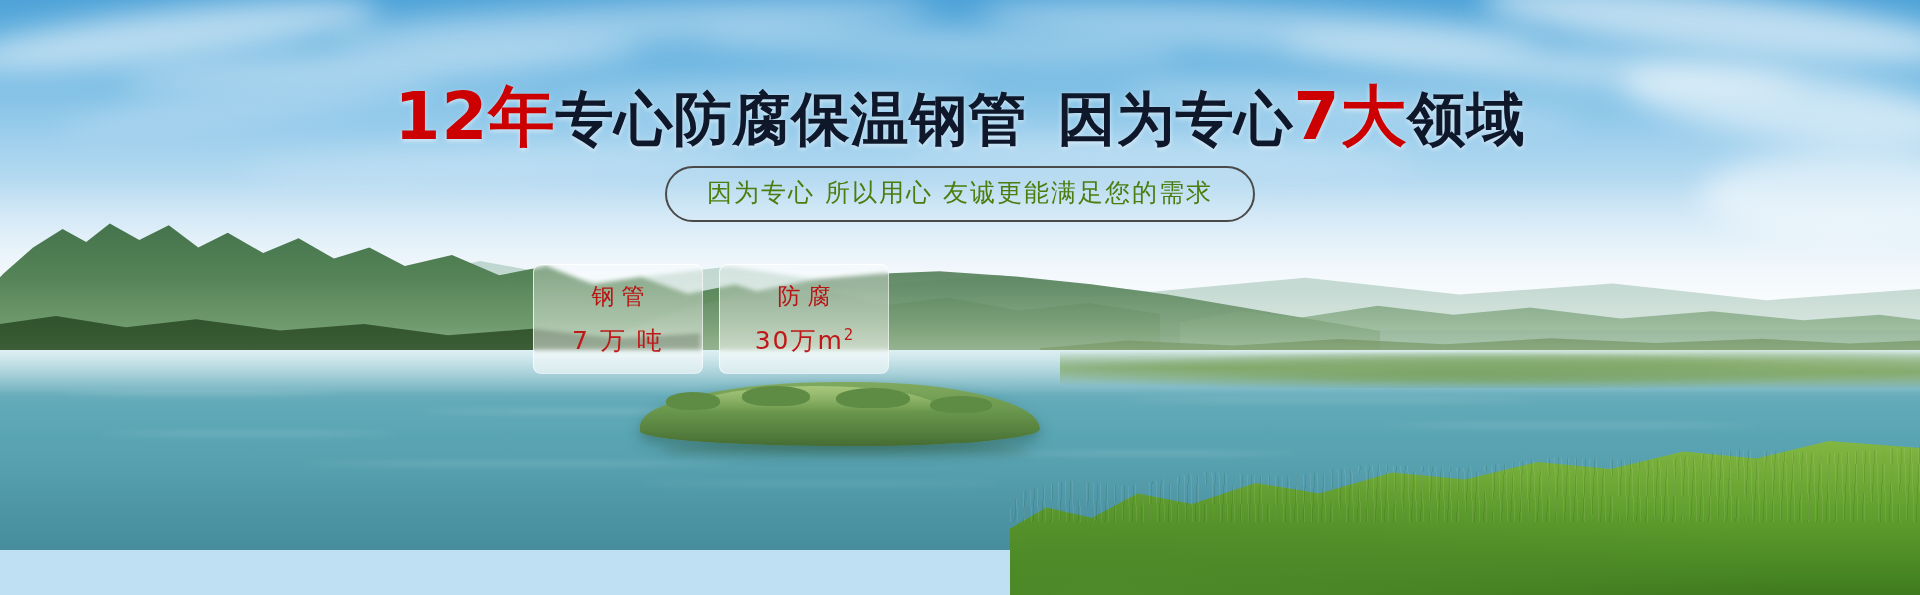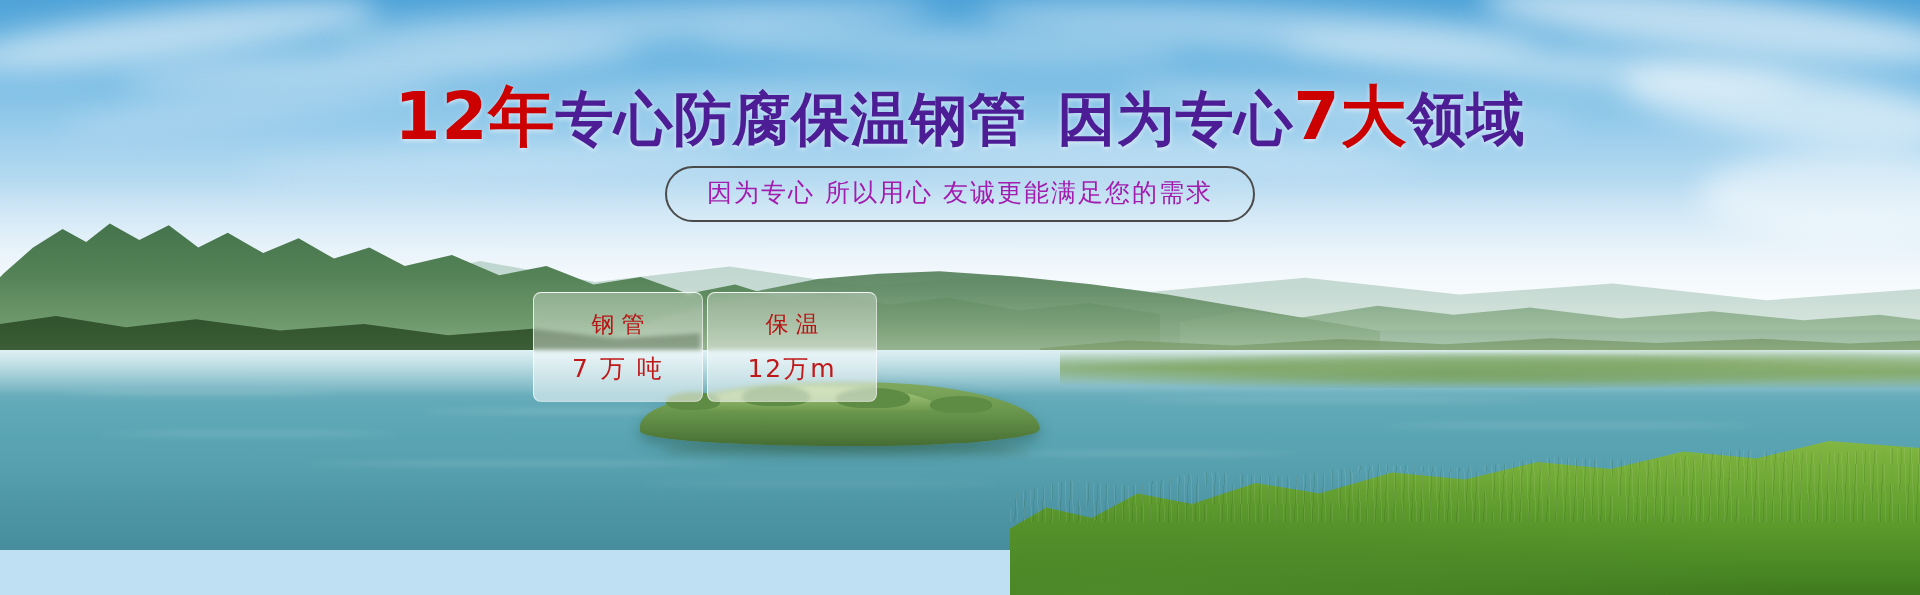--- a/index.html
+++ b/index.html
@@ -173,44 +173,44 @@
     text-align:center;
     font-family:"DejaVu Sans","Liberation Sans",sans-serif;
     font-weight:bold;
     font-size:58px;
     line-height:62px;
     letter-spacing:1px;
     white-space:nowrap;
     text-shadow:0 2px 5px rgba(255,255,255,.55);
   }
   .hl-red{color:#cc0000;font-size:66px;font-weight:bold;}
-  .hl-dark{color:#4c1d95;}
+  .hl-dark{color:#0f172a;}
   .hl-gap{display:inline-block;width:30px;}
 
   .subtitle-wrap{
     position:absolute;left:0;top:166px;width:1920px;text-align:center;
   }
   .subtitle{
     display:inline-block;
     padding:10px 40px 12px 40px;
     border:2px solid #4a4a4a;
     border-radius:30px;
     font-size:25px;
     line-height:30px;
-    color:#a21caf;
+    color:#4d7c0f;
     letter-spacing:2px;
     white-space:nowrap;
     font-family:"DejaVu Sans","Liberation Sans",sans-serif;
     background:rgba(255,255,255,.04);
   }
 
   
   .cards{
     position:absolute;left:533px;top:264px;width:520px;height:138px;
-    display:flex;gap:4px;align-items:flex-end;
+    display:flex;gap:16px;
   }
   .card{
     width:170px;height:110px;
     background:linear-gradient(to bottom,rgba(255,255,255,.30) 0%,rgba(255,255,255,.42) 55%,rgba(255,255,255,.55) 100%);
     border-top:1px solid rgba(255,255,255,.85);
     border-left:1px solid rgba(255,255,255,.75);
     border-right:1px solid rgba(255,255,255,.55);
     border-bottom:1px solid rgba(255,255,255,.45);
     border-radius:8px;
     box-sizing:border-box;
@@ -292,21 +292,21 @@
     <div class="subtitle">因为专心 所以用心  友诚更能满足您的需求</div>
   </div>
 
   <div class="cards">
 
     <div class="card">
       <div class="card-title">钢管</div>
       <div class="card-value"><span>7 万 吨</span></div>
     </div>
 
-
     <div class="card">
-      <div class="card-title">保温</div>
-      <div class="card-value"><span>12万m</span><sup></sup></div>
+      <div class="card-title">防腐</div>
+      <div class="card-value"><span>30万m</span><sup>2</sup></div>
     </div>
 
+
   </div>
 
 </div>
 
 </body></html>

